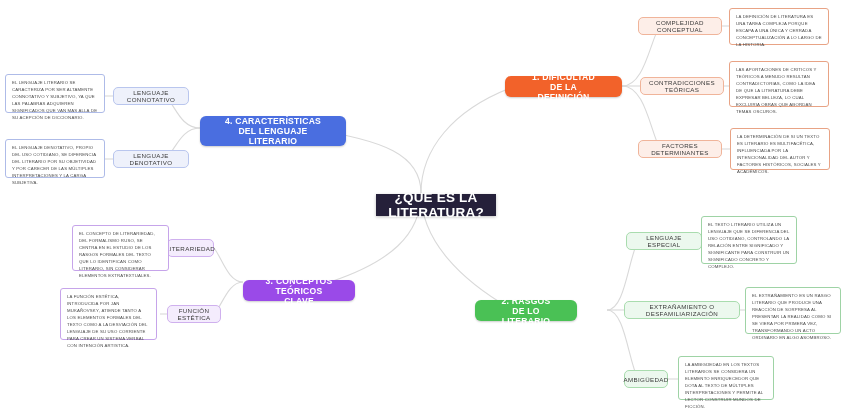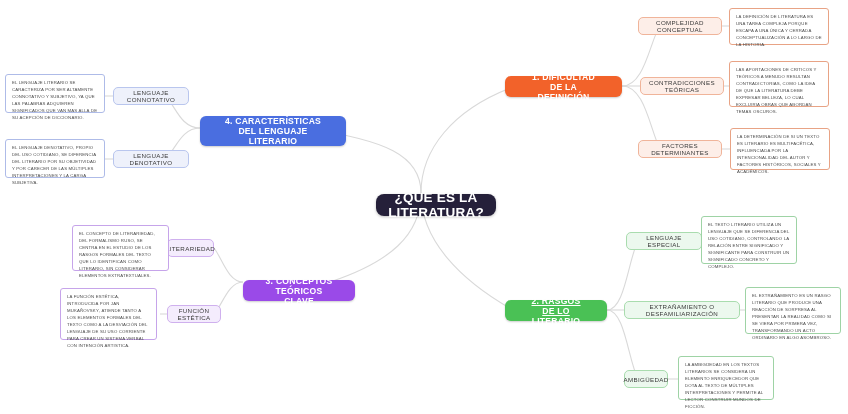--- a/index.html
+++ b/index.html
@@ -11,21 +11,21 @@
     position:relative;
   }
   #canvas{position:absolute;left:0;top:0;width:848px;height:414px;}
   svg.links{position:absolute;left:0;top:0;width:848px;height:414px;pointer-events:none;}
 
   .node{position:absolute;box-sizing:border-box;display:flex;align-items:center;justify-content:center;text-align:center;}
 
   
   .root{
     background:#25203a;color:#ffffff;
-    border-radius:8px;
+    border-radius:0;
     font-size:13.5px;font-weight:bold;letter-spacing:.2px;
     padding:6px 10px;
     box-shadow:0 1px 3px rgba(0,0,0,.25);
   }
 
   
   .branch{
     color:#ffffff;border-radius:6px;
     font-size:8.6px;font-weight:bold;letter-spacing:.25px;
     padding:5px 21px;
@@ -125,21 +125,21 @@
   <div class="node card blue" style="left:5px;top:139px;width:100px;height:39px;">EL LENGUAJE DENOTATIVO, PROPIO DEL USO COTIDIANO, SE DIFERENCIA DEL LITERARIO POR SU OBJETIVIDAD Y POR CARECER DE LAS MÚLTIPLES INTERPRETACIONES Y LA CARGA SUBJETIVA.</div>
 
   <div class="node branch purple" style="left:243px;top:280px;width:112px;height:21px;">3. CONCEPTOS TEÓRICOS CLAVE</div>
 
   <div class="node chip purple" style="left:167px;top:239px;width:47px;height:18px;">LITERARIEDAD</div>
   <div class="node card purple" style="left:72px;top:225px;width:97px;height:46px;">EL CONCEPTO DE LITERARIEDAD, DEL FORMALISMO RUSO, SE CENTRA EN EL ESTUDIO DE LOS RASGOS FORMALES DEL TEXTO QUE LO IDENTIFICAN COMO LITERARIO, SIN CONSIDERAR ELEMENTOS EXTRATEXTUALES.</div>
 
   <div class="node chip purple" style="left:167px;top:305px;width:54px;height:18px;">FUNCIÓN ESTÉTICA</div>
   <div class="node card purple" style="left:60px;top:288px;width:97px;height:52px;">LA FUNCIÓN ESTÉTICA, INTRODUCIDA POR JAN MUKAŘOVSKÝ, ATIENDE TANTO A LOS ELEMENTOS FORMALES DEL TEXTO COMO A LA DESVIACIÓN DEL LENGUAJE DE SU USO CORRIENTE PARA CREAR UN SISTEMA VERBAL CON INTENCIÓN ARTÍSTICA.</div>
 
-  <div class="node branch green" style="left:505px;top:300px;width:102px;height:21px;text-decoration:underline;">2. RASGOS DE LO LITERARIO</div>
+  <div class="node branch green" style="left:475px;top:300px;width:102px;height:21px;">2. RASGOS DE LO LITERARIO</div>
 
   <div class="node chip green" style="left:626px;top:232px;width:76px;height:18px;">LENGUAJE ESPECIAL</div>
   <div class="node card green" style="left:701px;top:216px;width:96px;height:48px;">EL TEXTO LITERARIO UTILIZA UN LENGUAJE QUE SE DIFERENCIA DEL USO COTIDIANO, CONTROLANDO LA RELACIÓN ENTRE SIGNIFICADO Y SIGNIFICANTE PARA CONSTRUIR UN SIGNIFICADO CONCRETO Y COMPLEJO.</div>
 
   <div class="node chip green" style="left:624px;top:301px;width:116px;height:18px;">EXTRAÑAMIENTO O DESFAMILIARIZACIÓN</div>
   <div class="node card green" style="left:745px;top:287px;width:96px;height:47px;">EL EXTRAÑAMIENTO ES UN RASGO LITERARIO QUE PRODUCE UNA REACCIÓN DE SORPRESA AL PRESENTAR LA REALIDAD COMO SI SE VIERA POR PRIMERA VEZ, TRANSFORMANDO UN ACTO ORDINARIO EN ALGO ASOMBROSO.</div>
 
   <div class="node chip green" style="left:624px;top:370px;width:44px;height:18px;">AMBIGÜEDAD</div>
   <div class="node card green" style="left:678px;top:356px;width:96px;height:44px;">LA AMBIGÜEDAD EN LOS TEXTOS LITERARIOS SE CONSIDERA UN ELEMENTO ENRIQUECEDOR QUE DOTA AL TEXTO DE MÚLTIPLES INTERPRETACIONES Y PERMITE AL LECTOR CONSTRUIR MUNDOS DE FICCIÓN.</div>
 

